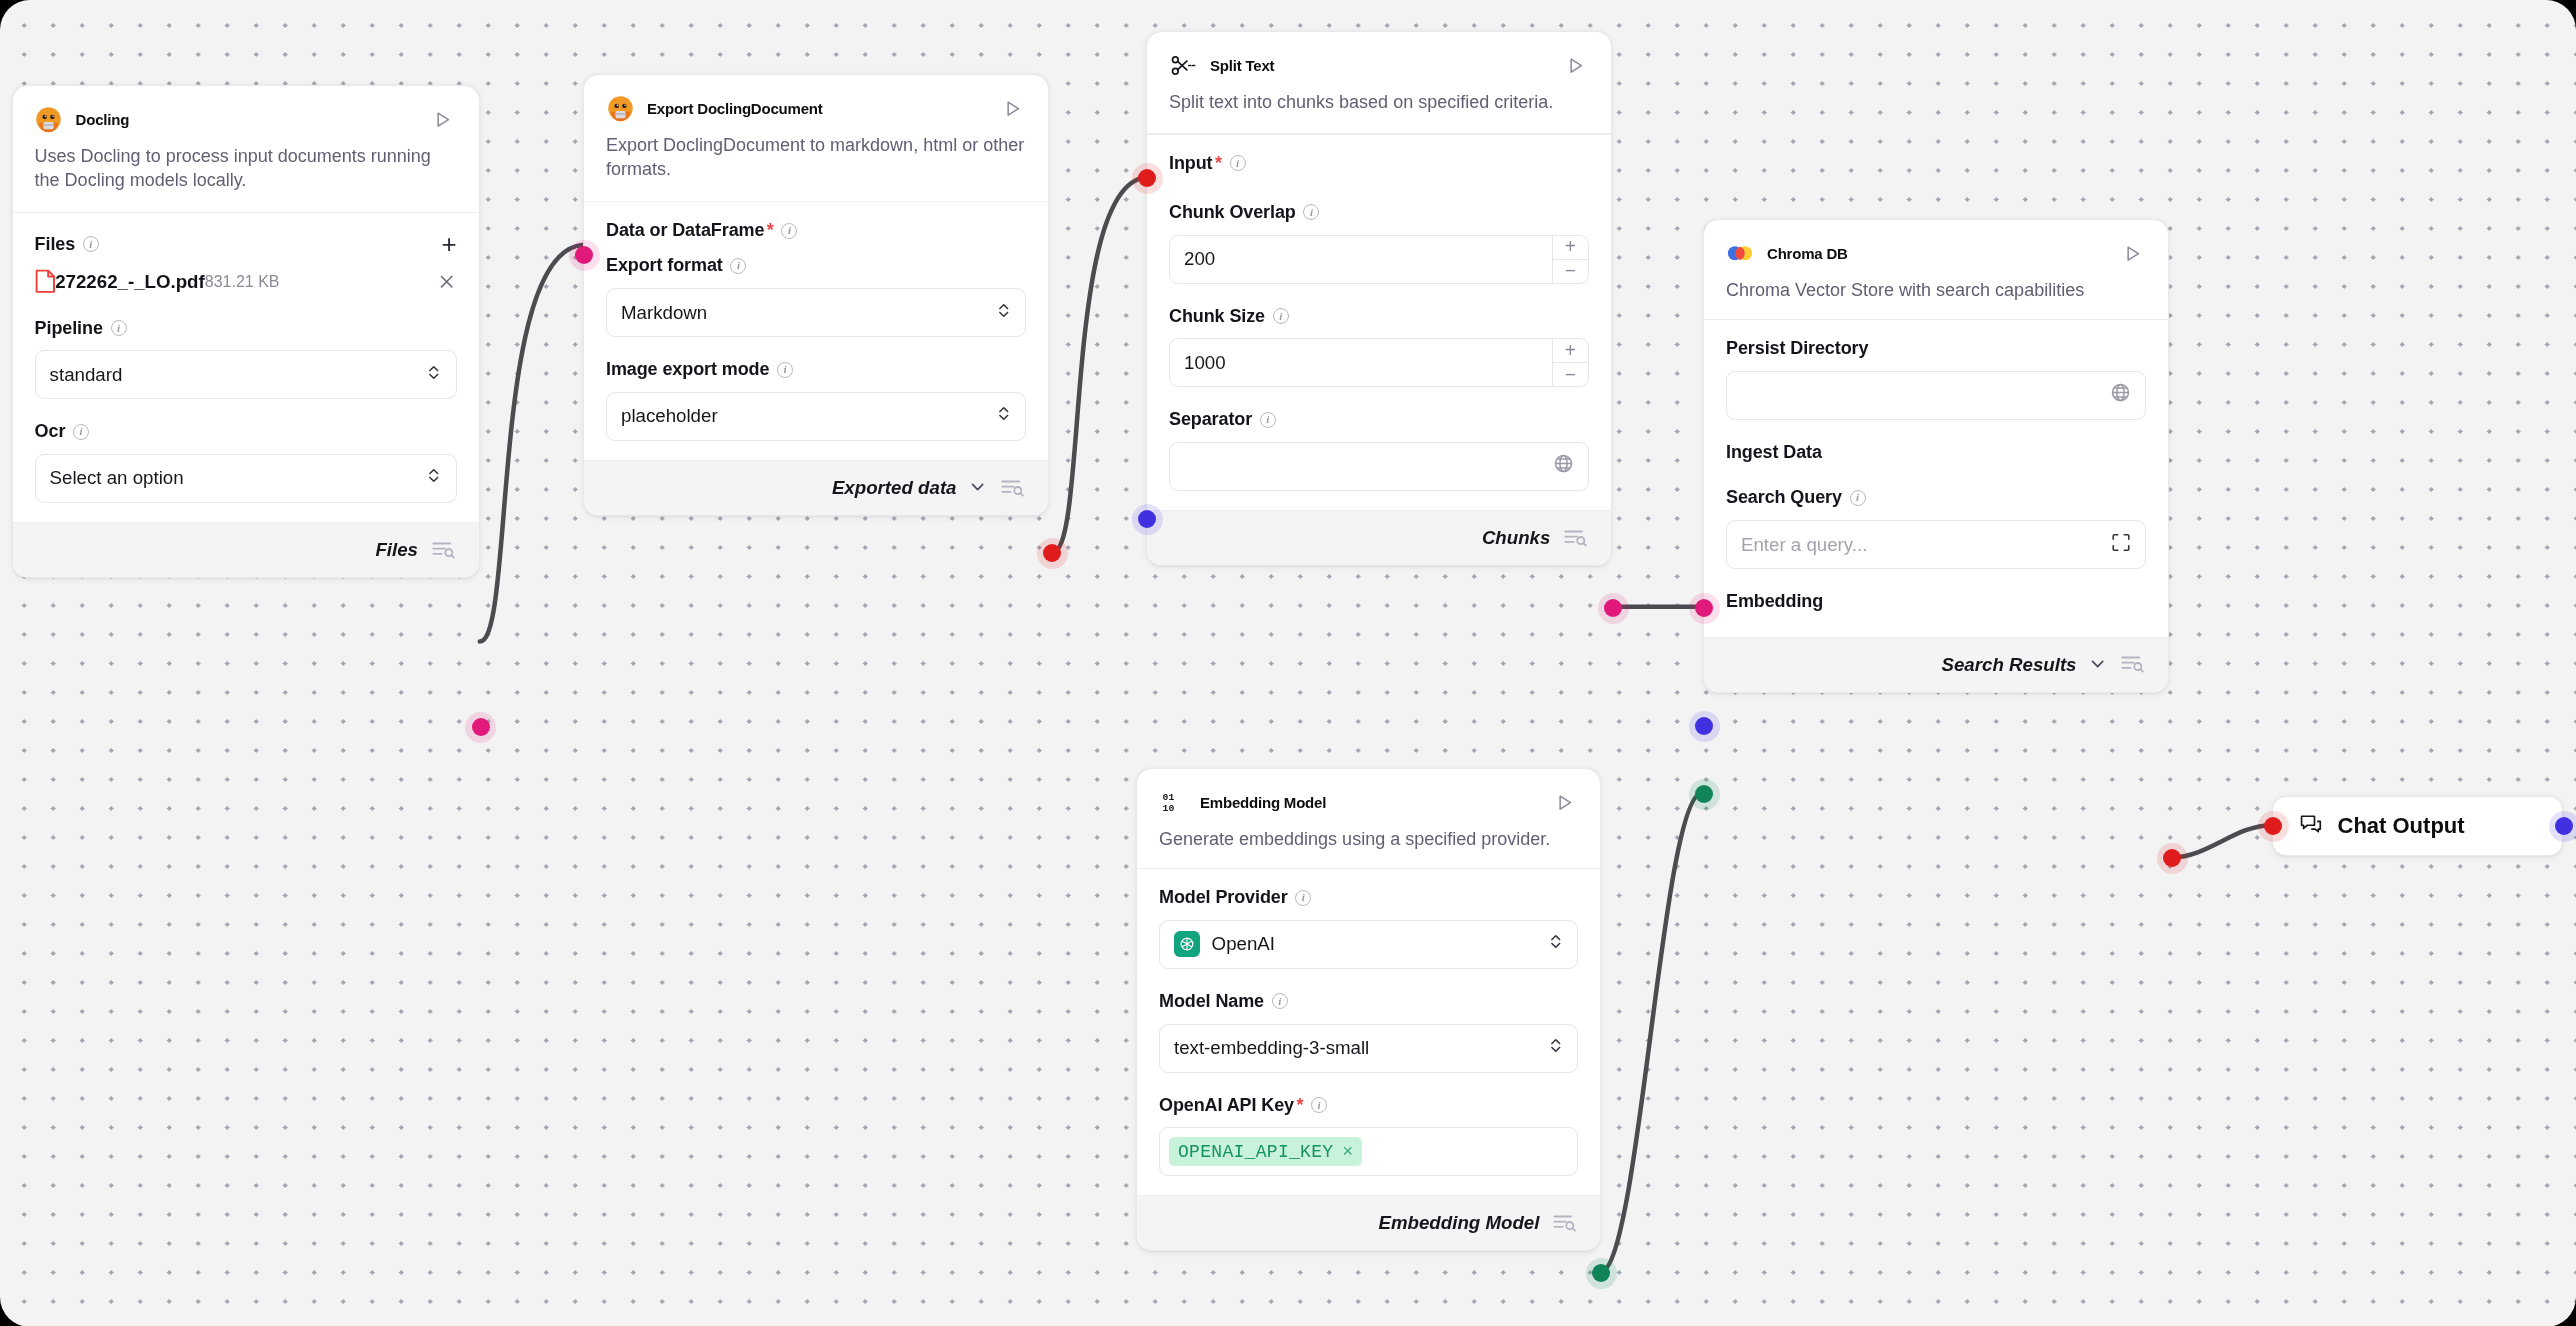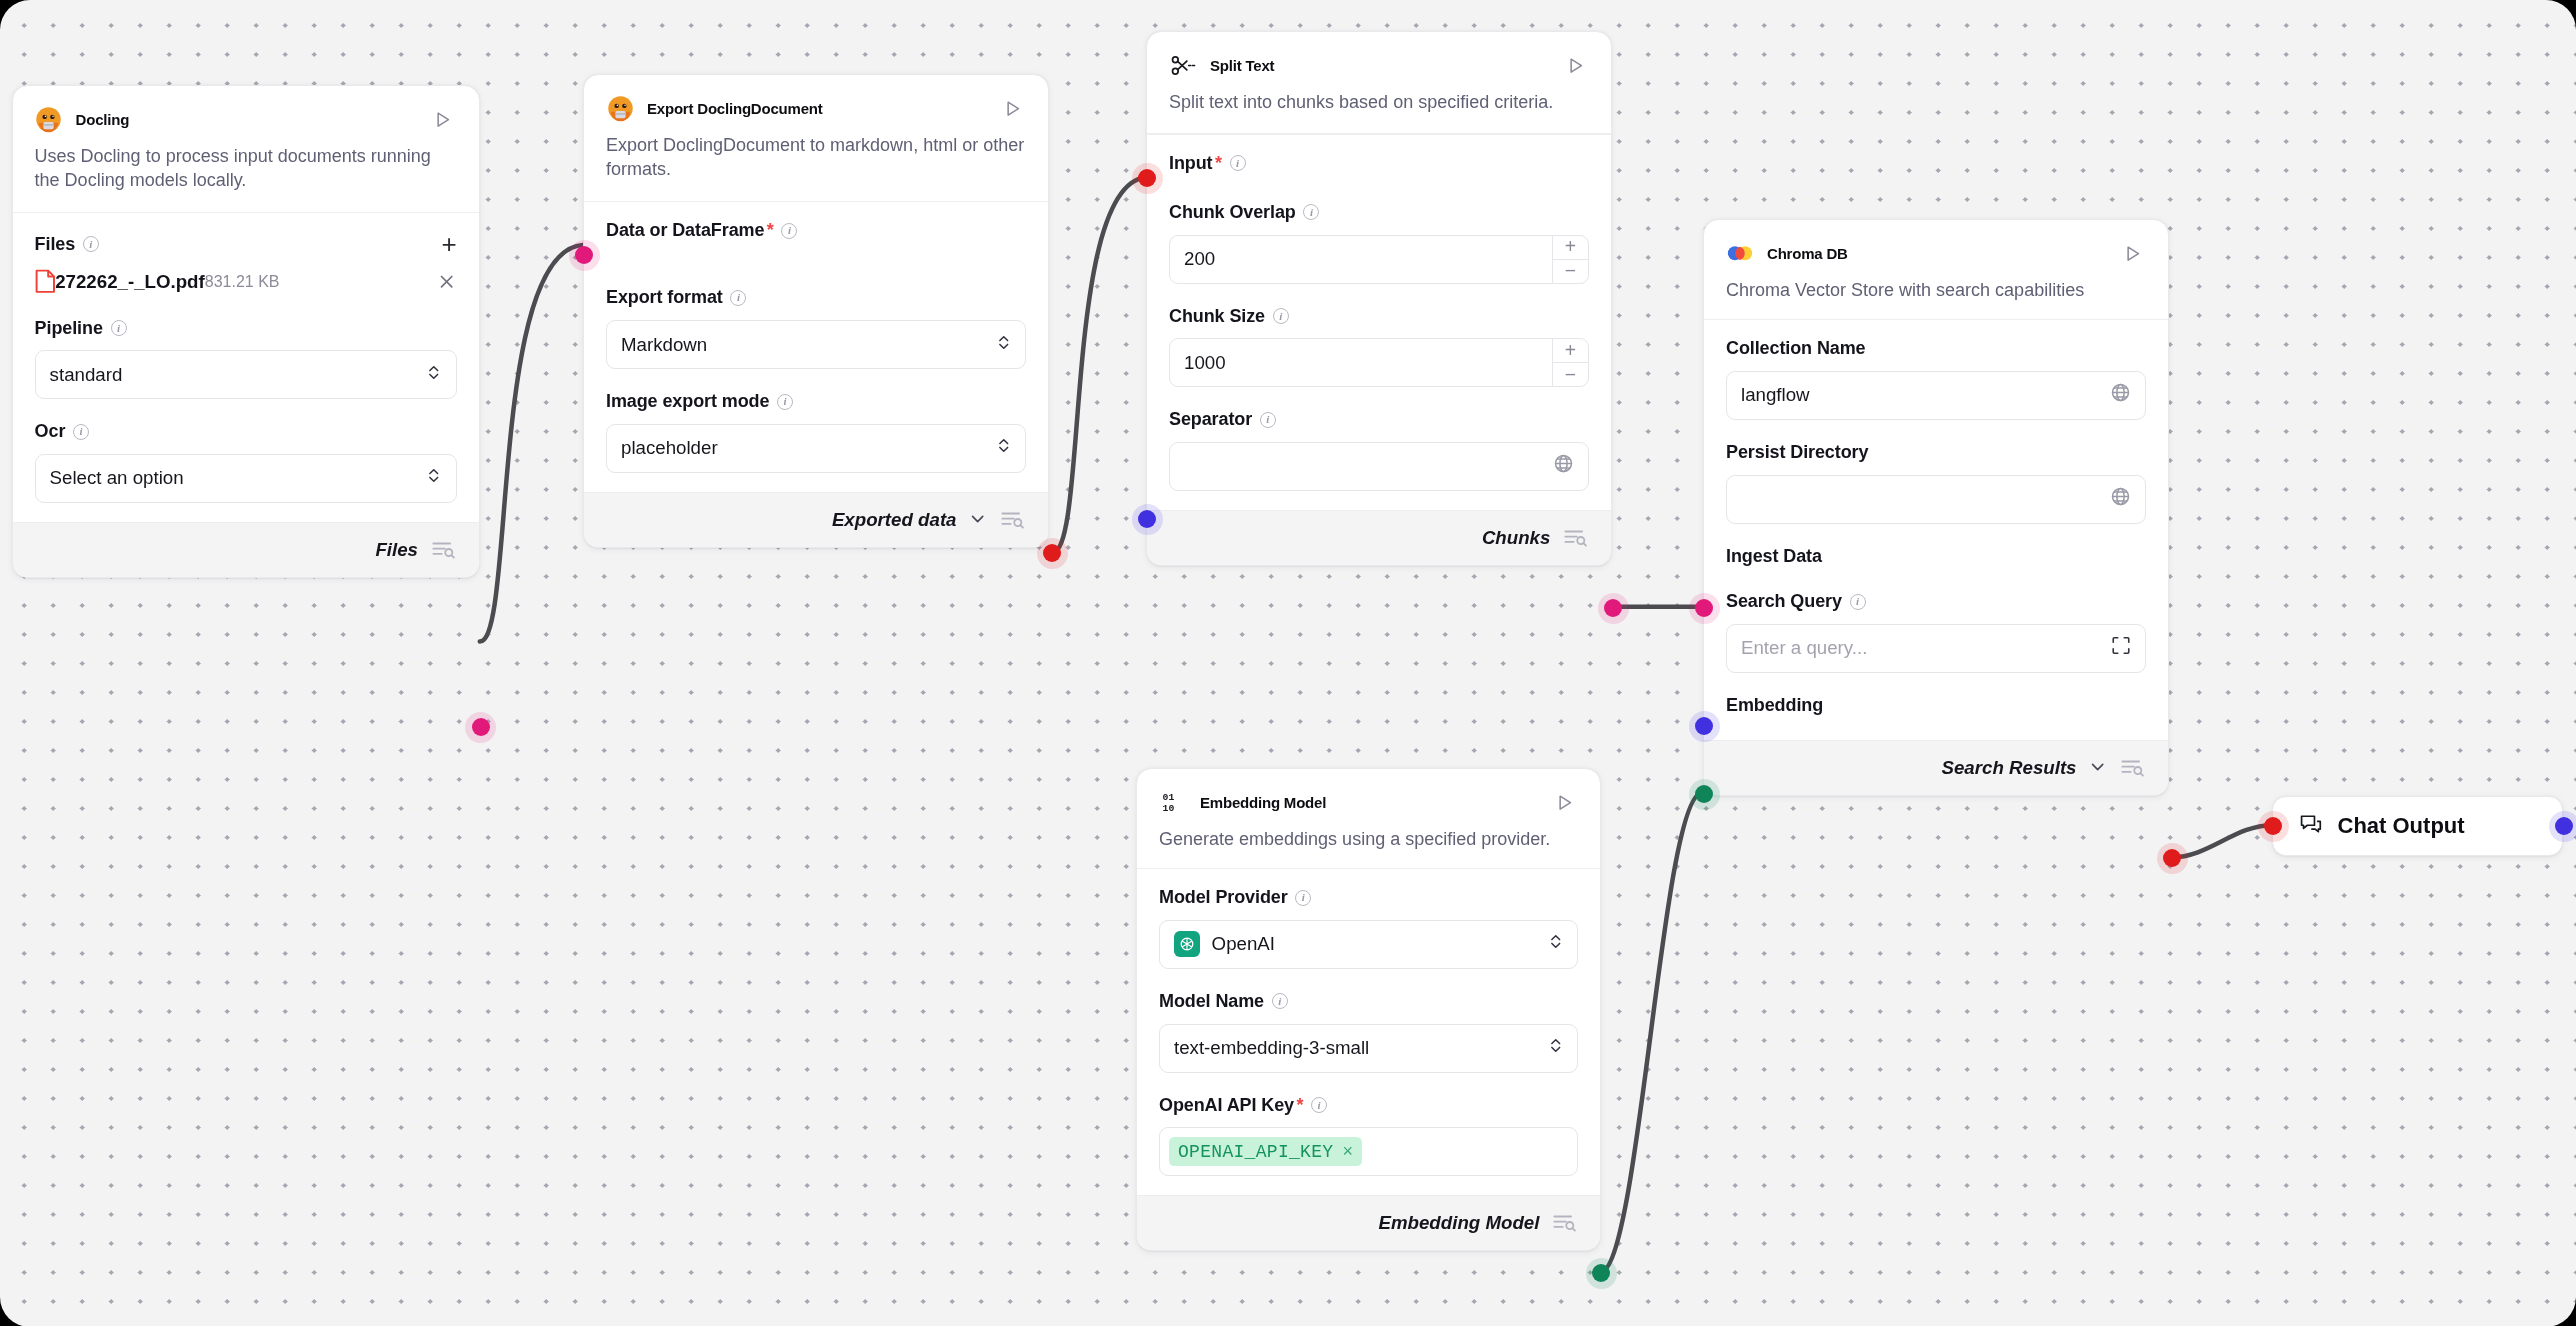--- a/index.html
+++ b/index.html
@@ -229,21 +229,21 @@
         <span class="play-btn">
           <svg width="19.3" height="19.3" viewBox="0 0 30 30">
               <path d="M8 5 L24 15 L8 25 Z" fill="none" stroke="#8b8b99" stroke-width="2.4" stroke-linejoin="round"></path>
             </svg>
         </span>
       </div>
       <div class="node-desc" style="padding-left:0;padding-right:0;">Export DoclingDocument to markdown, html or other formats.</div>
     </div>
     <div class="node-sep"></div>
     <div class="node-body">
-      <div class="field" style="margin-bottom:46px;">
+      <div class="field" style="margin-bottom:14px;">
         <div class="flabel nomargin">
           <span>Data or DataFrame</span>
           <span class="req">*</span>
           <span class="info-i">i</span>
         </div>
       </div>
       <div class="field">
         <div class="flabel">
           <span>Export format</span>
           <span class="info-i">i</span>
@@ -394,35 +394,20 @@
               <path d="M8 5 L24 15 L8 25 Z" fill="none" stroke="#8b8b99" stroke-width="2.4" stroke-linejoin="round"></path>
             </svg>
         </span>
       </div>
       <div class="node-desc" style="padding-left:0;padding-right:0;padding-bottom:16.7px;">Chroma Vector Store with search capabilities</div>
     </div>
     <div class="node-sep"></div>
     <div class="node-body">
       <div class="field">
         <div class="flabel">
-          <span>Collection Name</span>
-        </div>
-        <div class="ctl">
-          <span>langflow</span>
-          <span class="globe-ic">
-            <svg width="23" height="23" viewBox="0 0 36 36">
-              <circle cx="18" cy="18" r="12.5" fill="none" stroke="#9a9aa7" stroke-width="2.4"></circle>
-              <ellipse cx="18" cy="18" rx="5.6" ry="12.5" fill="none" stroke="#9a9aa7" stroke-width="2.4"></ellipse>
-              <path d="M5.5 18h25 M7.8 11h20.4 M7.8 25h20.4" stroke="#9a9aa7" stroke-width="2.4"></path>
-            </svg>
-          </span>
-        </div>
-      </div>
-      <div class="field">
-        <div class="flabel">
           <span>Persist Directory</span>
         </div>
         <div class="ctl">
           <span></span>
           <span class="globe-ic">
             <svg width="23" height="23" viewBox="0 0 36 36">
               <circle cx="18" cy="18" r="12.5" fill="none" stroke="#9a9aa7" stroke-width="2.4"></circle>
               <ellipse cx="18" cy="18" rx="5.6" ry="12.5" fill="none" stroke="#9a9aa7" stroke-width="2.4"></ellipse>
               <path d="M5.5 18h25 M7.8 11h20.4 M7.8 25h20.4" stroke="#9a9aa7" stroke-width="2.4"></path>
             </svg>

